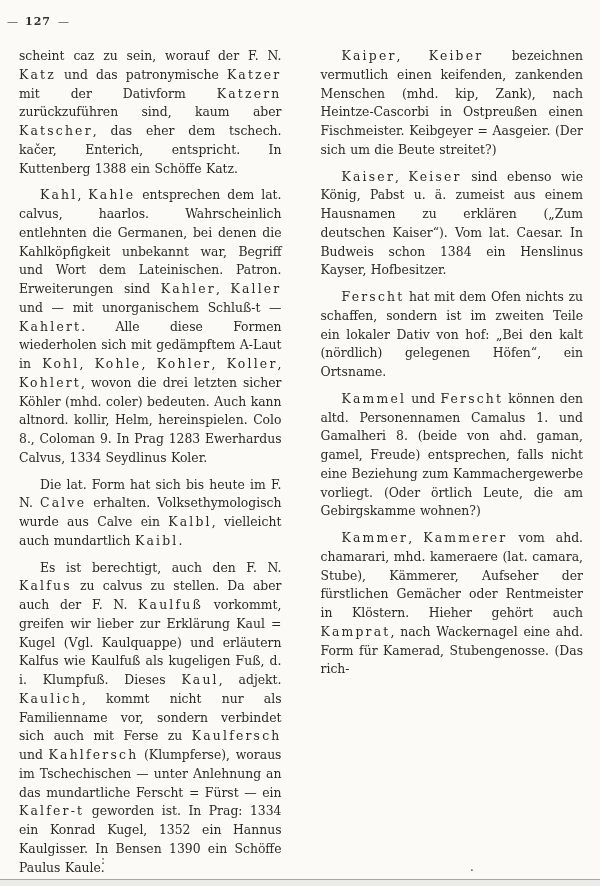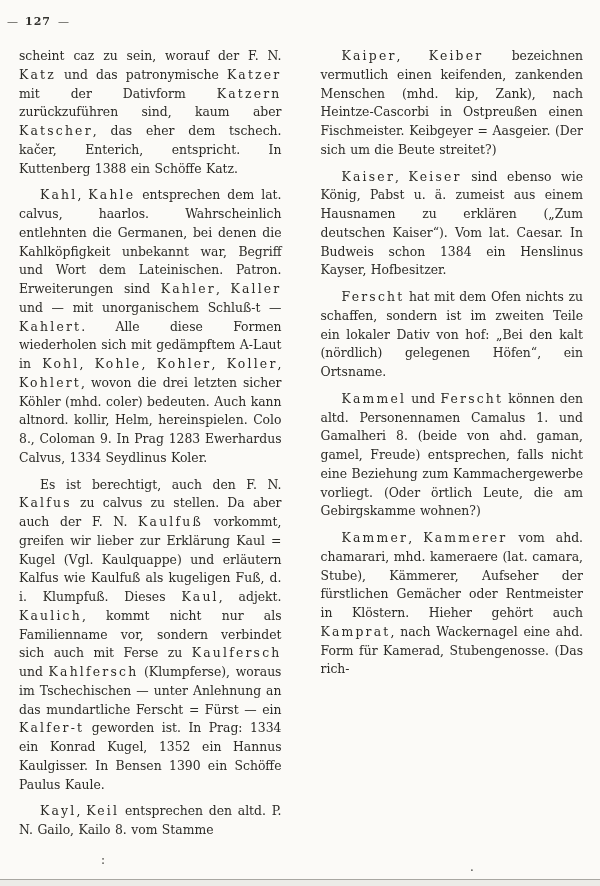--- a/index.html
+++ b/index.html
@@ -82,20 +82,21 @@
 <div class="page">
 
   <div class="page-header">
     <span class="dash">—</span><span class="pnum">127</span><span class="dash">—</span>
   </div>
 
   <div class="columns">
     <div class="col">
         <p class="para"><span class="">scheint caz zu sein, worauf der F. N. </span><span class="sp">Katz</span><span class=""> und das patronymische </span><span class="sp">Katzer</span><span class=""> mit der Dativform </span><span class="sp">Katzern</span><span class=""> zurückzuführen sind, kaum aber </span><span class="sp">Katscher</span><span class="">, das eher dem tschech. kačer, Enterich, entspricht. In Kuttenberg 1388 ein Schöffe Katz.</span></p>
         <p class="para indent"><span class="sp">Kahl</span><span class="">, </span><span class="sp">Kahle</span><span class=""> entsprechen dem lat. calvus, haarlos. Wahrscheinlich entlehnten die Germanen, bei denen die Kahlköpfigkeit unbekannt war, Begriff und Wort dem Lateinischen. Patron. Erweiterungen sind </span><span class="sp">Kahler</span><span class="">, </span><span class="sp">Kaller</span><span class=""> und — mit unorganischem Schluß-t — </span><span class="sp">Kahlert</span><span class="">. Alle diese Formen wiederholen sich mit gedämpftem A-Laut in </span><span class="sp">Kohl</span><span class="">, </span><span class="sp">Kohle</span><span class="">, </span><span class="sp">Kohler</span><span class="">, </span><span class="sp">Koller</span><span class="">, </span><span class="sp">Kohlert</span><span class="">, wovon die drei letzten sicher Köhler (mhd. coler) bedeuten. Auch kann altnord. kollir, Helm, hereinspielen. Colo 8., Coloman 9. In Prag 1283 Ewerhardus Calvus, 1334 Seydlinus Koler.</span></p>
+        <p class="para indent"><span class="">Die lat. Form hat sich bis heute im F. N. </span><span class="sp">Calve</span><span class=""> erhalten. Volksethymologisch wurde aus Calve ein </span><span class="sp">Kalbl</span><span class="">, vielleicht auch mundartlich </span><span class="sp">Kaibl</span><span class="">.</span></p>
         <p class="para indent"><span class="">Es ist berechtigt, auch den F. N. </span><span class="sp">Kalfus</span><span class=""> zu calvus zu stellen. Da aber auch der F. N. </span><span class="sp">Kaulfuß</span><span class=""> vorkommt, greifen wir lieber zur Erklärung Kaul = Kugel (Vgl. Kaulquappe) und erläutern Kalfus wie Kaulfuß als kugeligen Fuß, d. i. Klumpfuß. Dieses </span><span class="sp">Kaul</span><span class="">, adjekt. </span><span class="sp">Kaulich</span><span class="">, kommt nicht nur als Familienname vor, sondern verbindet sich auch mit Ferse zu </span><span class="sp">Kaulfersch</span><span class=""> und </span><span class="sp">Kahlfersch</span><span class=""> (Klumpferse), woraus im Tschechischen — unter Anlehnung an das mundartliche Ferscht = Fürst — ein </span><span class="sp">Kalfer-t</span><span class=""> geworden ist. In Prag: 1334 ein Konrad Kugel, 1352 ein Hannus Kaulgisser. In Bensen 1390 ein Schöffe Paulus Kaule.</span></p>
         <p class="para indent"><span class="sp">Kayl</span><span class="">, </span><span class="sp">Keil</span><span class=""> entsprechen den altd. P. N. Gailo, Kailo 8. vom Stamme</span></p>
       </div>
     <div class="col">
         <p class="para indent"><span class="sp">Kaiper</span><span class="">, </span><span class="sp">Keiber</span><span class=""> bezeichnen vermutlich einen keifenden, zankenden Menschen (mhd. kip, Zank), nach Heintze-Cascorbi in Ostpreußen einen Fischmeister. Keibgeyer = Aasgeier. (Der sich um die Beute streitet?)</span></p>
         <p class="para indent"><span class="sp">Kaiser</span><span class="">, </span><span class="sp">Keiser</span><span class=""> sind ebenso wie König, Pabst u. ä. zumeist aus einem Hausnamen zu erklären („Zum deutschen Kaiser“). Vom lat. Caesar. In Budweis schon 1384 ein Henslinus Kayser, Hofbesitzer.</span></p>
         <p class="para indent"><span class="sp">Ferscht</span><span class=""> hat mit dem Ofen nichts zu schaffen, sondern ist im zweiten Teile ein lokaler Dativ von hof: „Bei den kalt (nördlich) gelegenen Höfen“, ein Ortsname.</span></p>
         <p class="para indent"><span class="sp">Kammel</span><span class=""> und </span><span class="sp">Ferscht</span><span class=""> können den altd. Personennamen Camalus 1. und Gamalheri 8. (beide von ahd. gaman, gamel, Freude) entsprechen, falls nicht eine Beziehung zum Kammachergewerbe vorliegt. (Oder örtlich Leute, die am Gebirgskamme wohnen?)</span></p>
         <p class="para indent"><span class="sp">Kammer</span><span class="">, </span><span class="sp">Kammerer</span><span class=""> vom ahd. chamarari, mhd. kameraere (lat. camara, Stube), Kämmerer, Aufseher der fürstlichen Gemächer oder Rentmeister in Klöstern. Hieher gehört auch </span><span class="sp">Kamprat</span><span class="">, nach Wackernagel eine ahd. Form für Kamerad, Stubengenosse. (Das rich-</span></p>
       </div>

